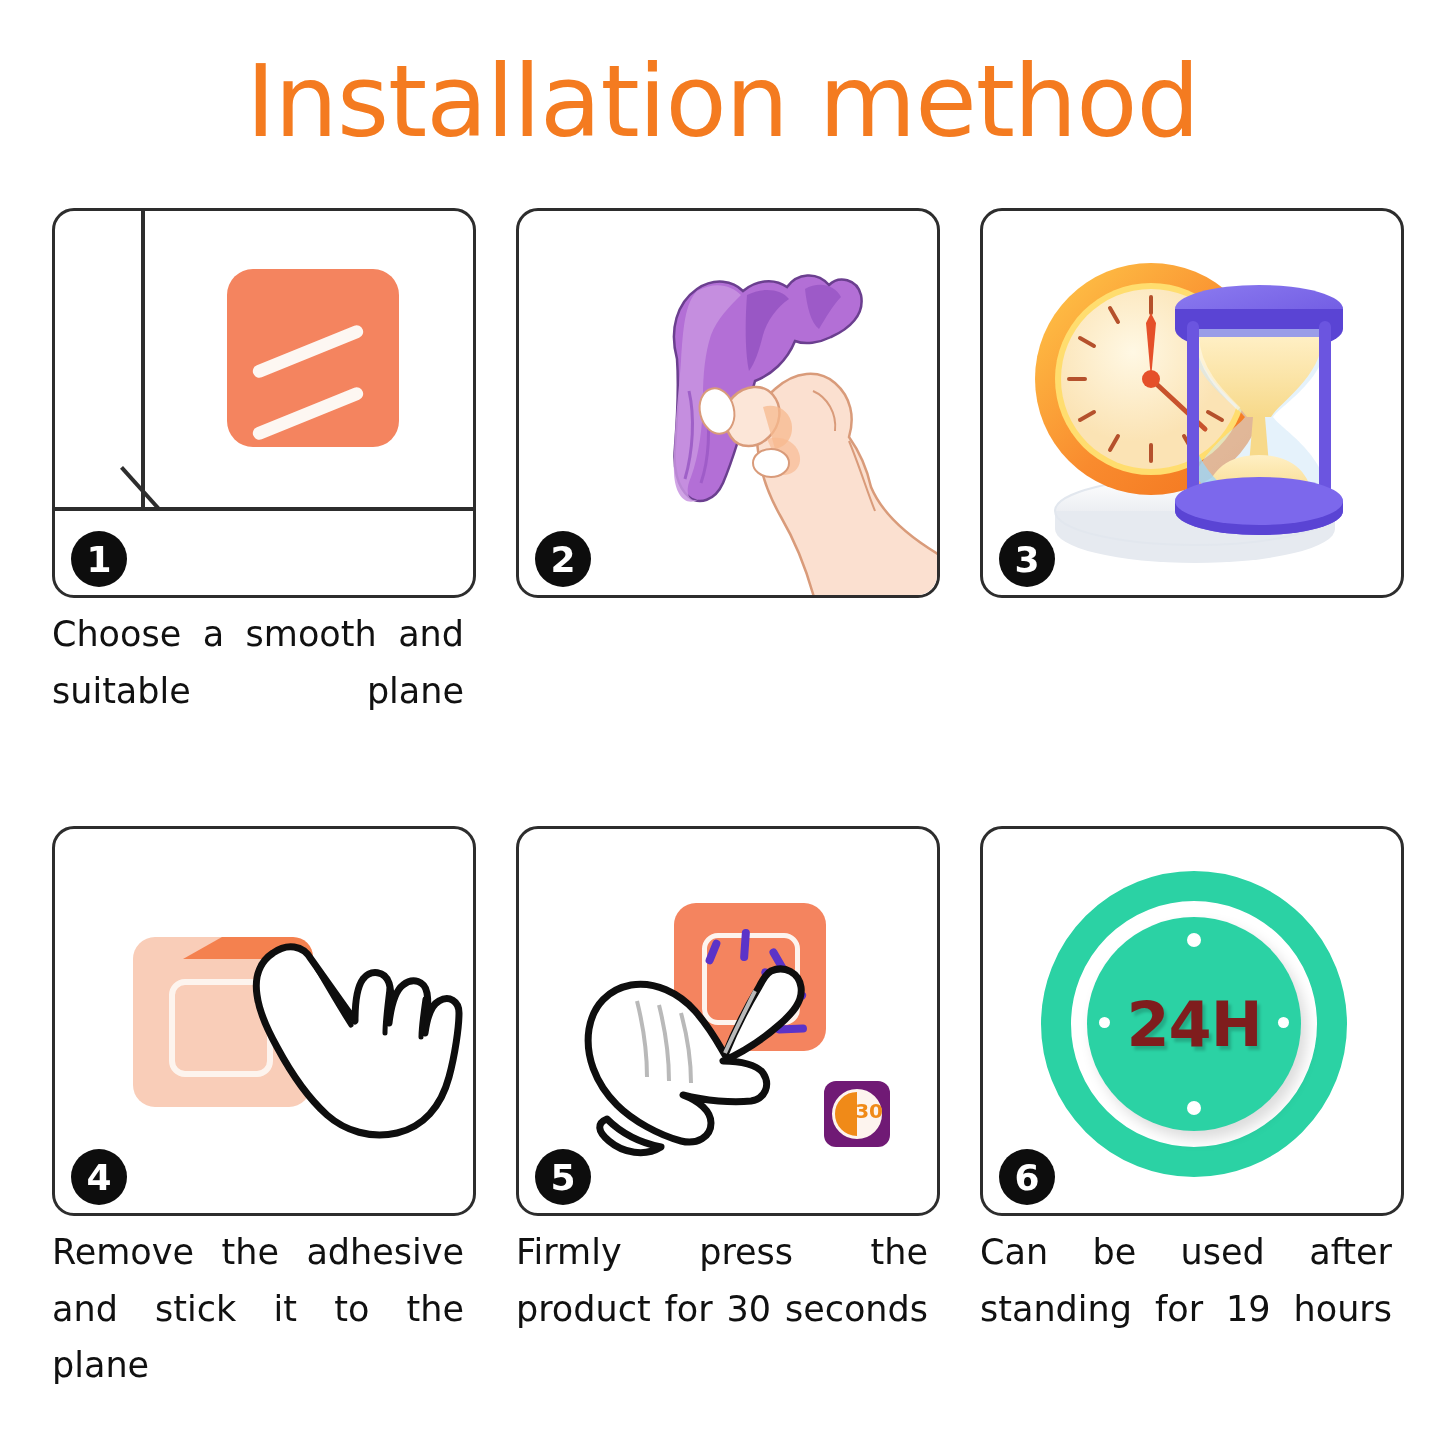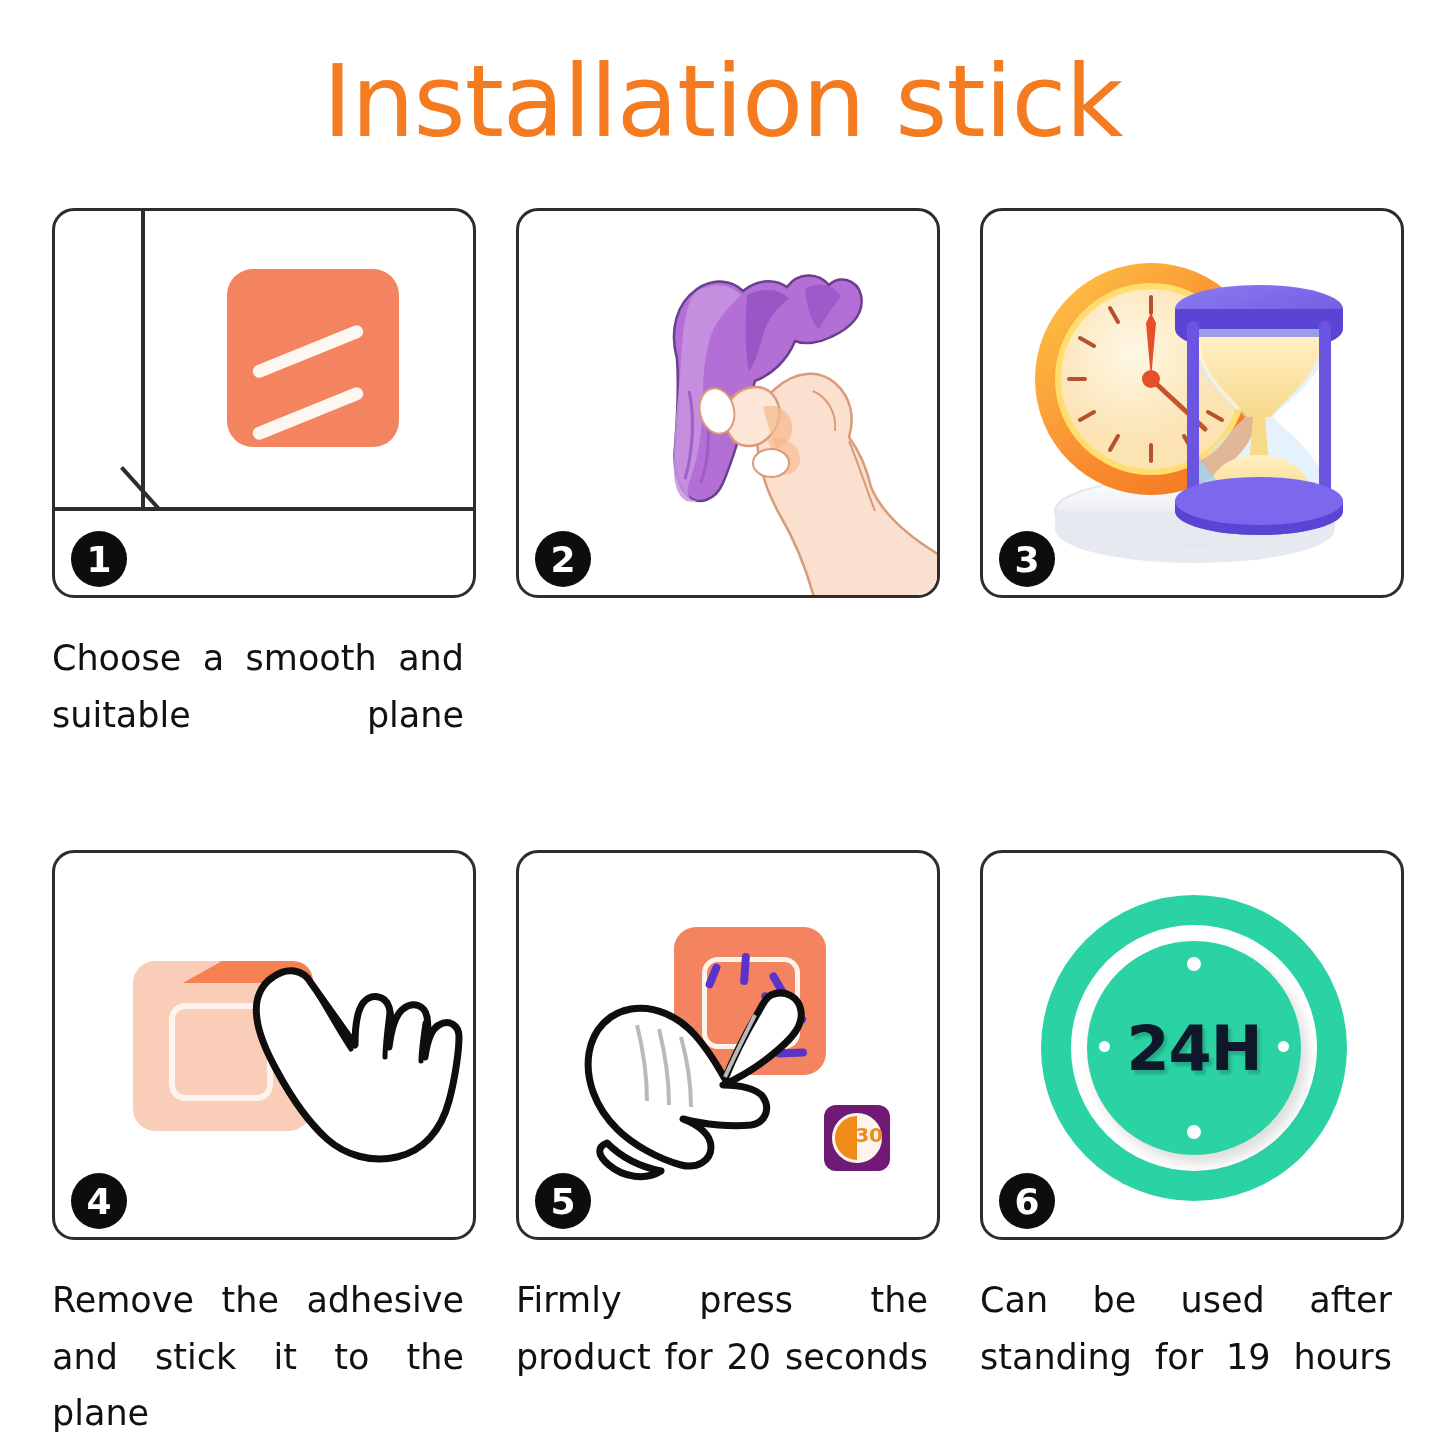--- a/index.html
+++ b/index.html
@@ -79,21 +79,21 @@
     font-weight: 700;
     display: flex;
     align-items: center;
     justify-content: center;
     z-index: 9;
     font-family: "DejaVu Sans", sans-serif;
   }
 
   
   .caption {
-    margin-top: 32px;
+    margin-top: 8px;
     width: 412px;
     font-size: 35px;
     line-height: 1.62;
     color: #111111;
     text-align: justify;
     font-family: "DejaVu Sans", sans-serif;
     font-weight: 400;
   }
   .caption::after { content: ""; display: inline-block; width: 100%; }
 
@@ -187,37 +187,37 @@
   }
   .disc24 {
     position: absolute; left: 104px; top: 88px;
     width: 214px; height: 214px; border-radius: 50%;
     background: #2BD2A4;
     box-shadow: 6px 8px 14px rgba(0,0,0,0.14);
   }
   .txt24 {
     position: absolute; inset: 0;
     display: flex; align-items: center; justify-content: center;
-    color: #0f172a; font-size: 62px; font-weight: 700;
+    color: #7f1d1d; font-size: 62px; font-weight: 700;
     letter-spacing: -1px;
     text-shadow: 3px 4px 3px rgba(0,0,0,0.18);
     font-family: "DejaVu Sans", sans-serif;
   }
   .dot24 { position: absolute; width: 14px; height: 14px; border-radius: 50%; background: #ffffff; }
   .dot-t { left: 100px; top: 16px; }
   .dot-b { left: 100px; bottom: 16px; }
   .dot-l { left: 12px; top: 100px; width: 11px; height: 11px; }
   .dot-r { right: 12px; top: 100px; width: 11px; height: 11px; }
 </style>
 </head>
 <body>
 
 <div id="page">
 
-  <div class="title">Installation stick</div>
+  <div class="title">Installation method</div>
 
   <div class="grid">
 
     <div class="step">
       <div class="panel">
         <div class="panel-inner">
           <div class="wall-v"></div>
           <div class="wall-h"></div>
           <div class="wall-diag"></div>
           <div class="product-sq">
@@ -410,21 +410,21 @@
             <path d="M88 290 C102 304 122 314 142 318 C126 328 104 324 90 312
                      C78 302 78 294 88 290 Z" fill="#FFFFFF" stroke="#0E0E0E" stroke-width="7" stroke-linejoin="round"></path>
           </svg>
           <div class="timer30">
             <div class="timer-dial"></div>
             <div class="timer-num">30</div>
           </div>
         </div>
         <div class="badge">5</div>
       </div>
-      <div class="caption">Firmly press the product for 20 seconds</div>
+      <div class="caption">Firmly press the product for 30 seconds</div>
     </div>
 
     <div class="step step-row2">
       <div class="panel">
         <div class="panel-inner">
           <div class="ring24"></div>
           <div class="disc24">
             <div class="dot24 dot-t"></div>
             <div class="dot24 dot-b"></div>
             <div class="dot24 dot-l"></div>

